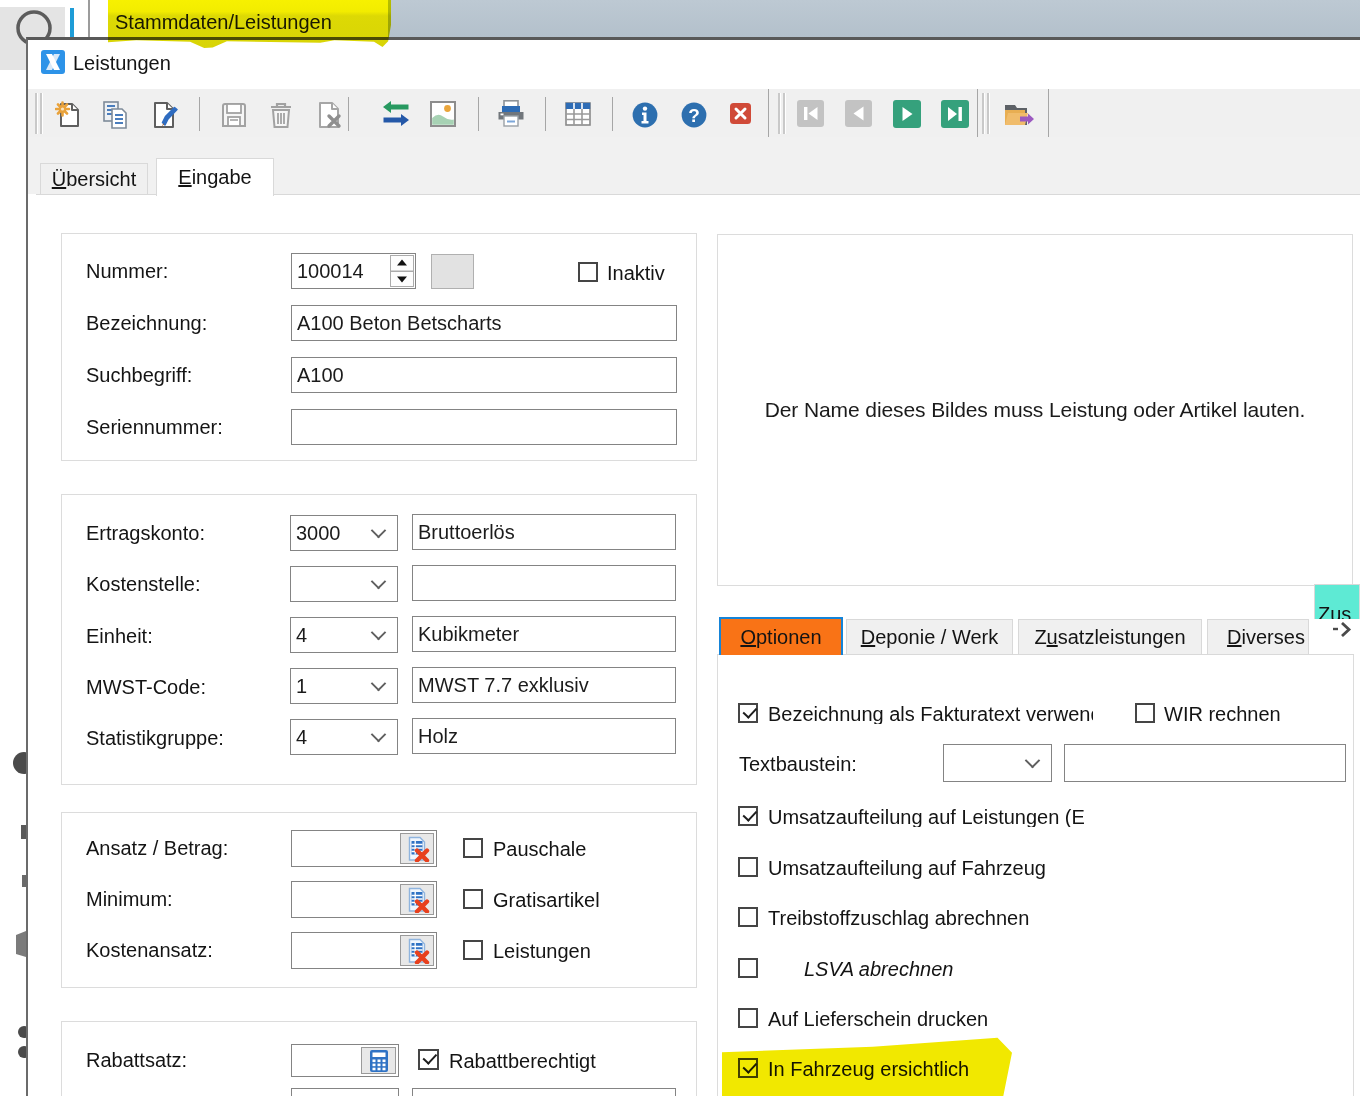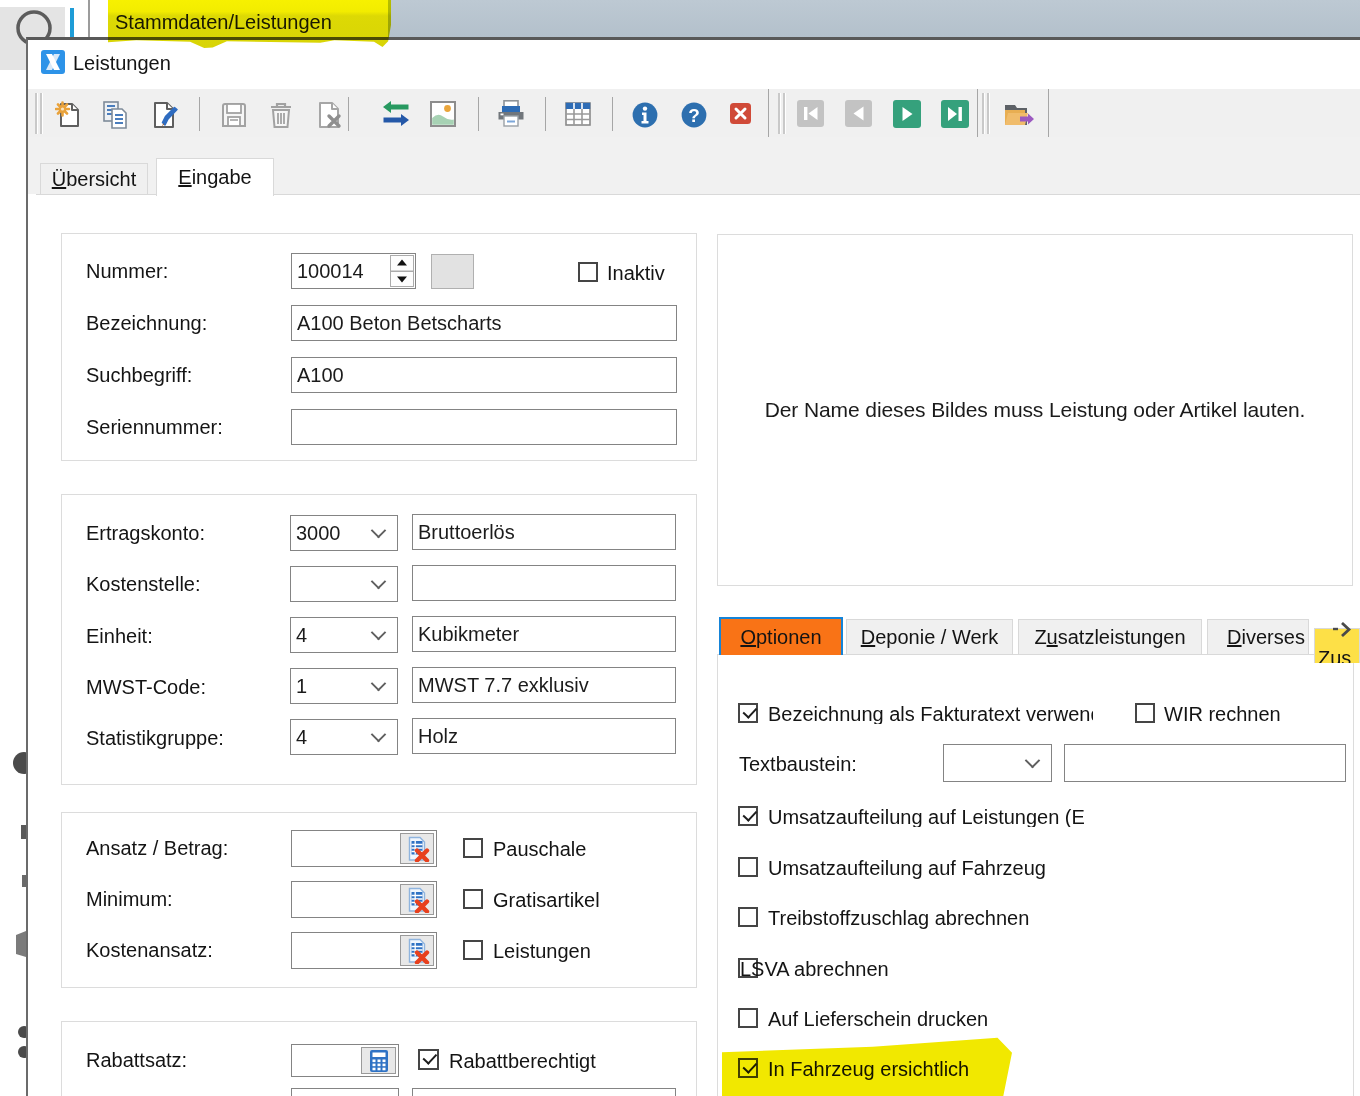--- a/index.html
+++ b/index.html
@@ -299,21 +299,21 @@
 <div class="abs" style="left:1353px;top:655px;width:1px;height:441px;background:#dcdcdc;"></div>
 <div class="abs" style="left:846px;top:619px;width:167px;height:35px;background:#f0f0f0;border:1px solid #d9d9d9;border-bottom:none;box-sizing:border-box;display:flex;align-items:center;justify-content:center;font-size:20px;">
     <span><u>D</u>eponie / Werk</span>
   </div>
 <div class="abs" style="left:1018px;top:619px;width:184px;height:35px;background:#f0f0f0;border:1px solid #d9d9d9;border-bottom:none;box-sizing:border-box;display:flex;align-items:center;justify-content:center;font-size:20px;">
     <span>Z<u>u</u>satzleistungen</span>
   </div>
 <div class="abs" style="left:1207px;top:619px;width:102px;height:35px;background:#f0f0f0;border:1px solid #d9d9d9;border-bottom:none;box-sizing:border-box;display:flex;align-items:center;justify-content:center;font-size:20px;padding-left:16px;">
     <span><u>D</u>iverses</span>
   </div>
-<div class="abs" style="left:1314px;top:628px;width:46px;height:35px;background:#fde047;border:1px solid #d9d9d9;border-bottom:none;box-sizing:border-box;overflow:hidden;">
+<div class="abs" style="left:1314px;top:584px;width:46px;height:35px;background:#5eead4;border:1px solid #d9d9d9;border-bottom:none;box-sizing:border-box;overflow:hidden;">
     <span style="position:absolute;left:3px;top:18px;font-size:20px;"><u>Zu</u>s</span>
   </div>
 <svg class="abs" style="left:1332px;top:622px;" width="22" height="15">
     <path d="M1 7 L6 7" stroke="#4a4a4a" stroke-width="2.4"></path>
     <path d="M10 1 L17 7.5 L10 14" fill="none" stroke="#4a4a4a" stroke-width="2.8"></path>
   </svg>
 <div class="abs" style="left:719px;top:617px;width:124px;height:38px;background:#f97316;border:2px solid #1584d8;border-bottom:none;box-sizing:border-box;display:flex;align-items:center;justify-content:center;font-size:20px;">
     <span><u>O</u>ptionen</span>
   </div>
 
@@ -325,21 +325,21 @@
 <div class="inp combo" style="left:943px;top:744px;width:109px;height:38px;"></div>
 <div class="inp" style="left:1064px;top:744px;width:282px;height:38px;"></div>
 
 <div class="cb ck" style="left:738px;top:806px;"></div>
 <div class="lbl" style="left:768px;top:807px;width:325px;overflow:hidden;">Umsatzaufteilung auf Leistungen (E</div>
 <div class="cb" style="left:738px;top:857px;"></div>
 <div class="lbl" style="left:768px;top:858px;">Umsatzaufteilung auf Fahrzeu<u>g</u></div>
 <div class="cb" style="left:738px;top:907px;"></div>
 <div class="lbl" style="left:768px;top:908px;">Treibstoffzuschlag abrechnen</div>
 <div class="cb" style="left:738px;top:958px;"></div>
-<div class="lbl" style="left:740px;top:959px;">LSVA abrechnen</div>
+<div class="lbl" style="left:804px;top:959px;font-style:italic;">LSVA abrechnen</div>
 <div class="cb" style="left:738px;top:1008px;"></div>
 <div class="lbl" style="left:768px;top:1009px;">Auf Lieferschein drucken</div>
 <div class="cb ck" style="left:738px;top:1058px;"></div>
 <div class="lbl" style="left:768px;top:1059px;">In Fahrzeug ersichtlich</div>
 
 <div class="abs" style="left:108px;top:0;width:283px;height:48px;mix-blend-mode:multiply;
      background:linear-gradient(#f7f100 0%,#f2ec00 24%,#ddd904 33%,#d8d406 100%);
      clip-path:polygon(0 0,100% 0,100% 52%,99% 86%,97% 98%,94% 87%,80% 84%,75% 89%,42% 86%,37% 99%,34% 100%,29% 87%,10% 84%,0 88%);"></div>
 <div class="abs" style="left:722px;top:1036px;width:290px;height:60px;mix-blend-mode:multiply;background:#f1e800;
      clip-path:polygon(0 27%,52% 18%,95% 3%,100% 28%,97% 100%,0 100%);"></div>

